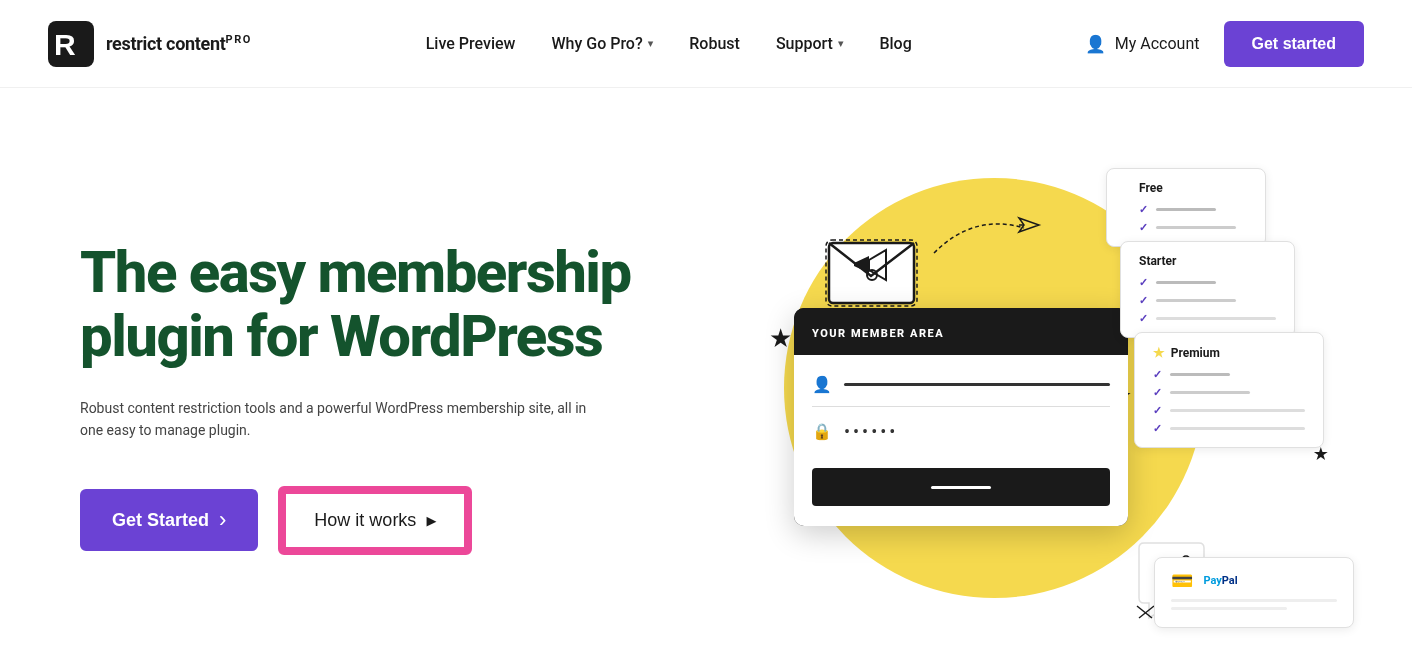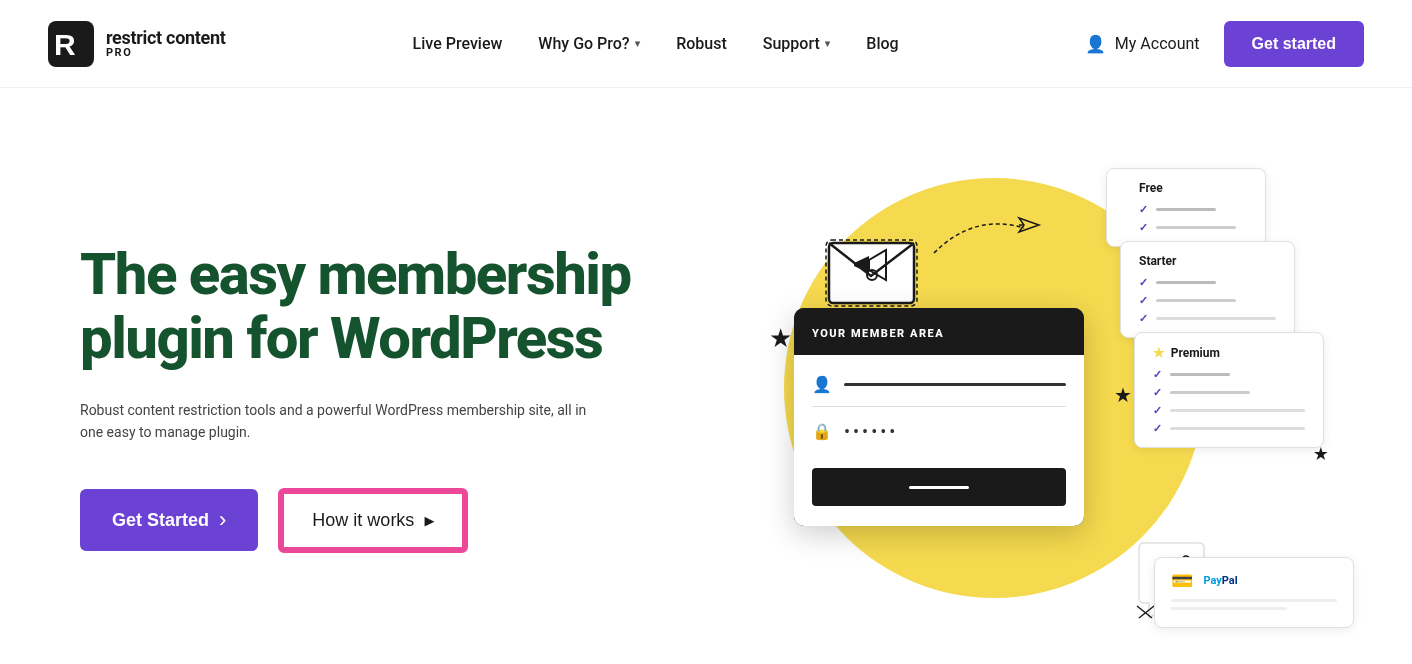--- a/index.html
+++ b/index.html
@@ -20,21 +20,21 @@
       align-items: center;
       gap: 12px;
       text-decoration: none;
     }
     .logo-icon {
       width: 46px;
       height: 46px;
     }
     .logo-text {
       display: flex;
-      flex-direction: column;
+      flex-direction: row;
       line-height: 1.1;
     }
     .logo-main {
       font-size: 18px;
       font-weight: 700;
       color: #1a1a1a;
       letter-spacing: -0.3px;
     }
     .logo-pro {
       font-size: 11px;
@@ -137,21 +137,21 @@
       font-size: 18px;
       font-weight: 600;
       cursor: pointer;
       display: flex;
       align-items: center;
       gap: 10px;
     }
     .btn-secondary {
       background: #fff;
       color: #1a1a1a;
-      border: 6px solid #ec4899;
+      border: 8px solid #ec4899;
       border-radius: 6px;
       padding: 16px 28px;
       font-size: 18px;
       font-weight: 500;
       cursor: pointer;
       display: flex;
       align-items: center;
       gap: 10px;
     }
 
@@ -172,21 +172,21 @@
       border-radius: 50%;
       top: 30px;
       left: 60px;
     }
 
     
     .member-card {
       position: absolute;
       top: 160px;
       left: 70px;
-      width: 290px;
+      width: 334px;
       background: #1a1a1a;
       border-radius: 10px;
       overflow: hidden;
       box-shadow: 0 8px 30px rgba(0,0,0,0.2);
     }
     .member-card-header {
       background: #1a1a1a;
       padding: 14px 18px;
     }
     .member-card-title {

